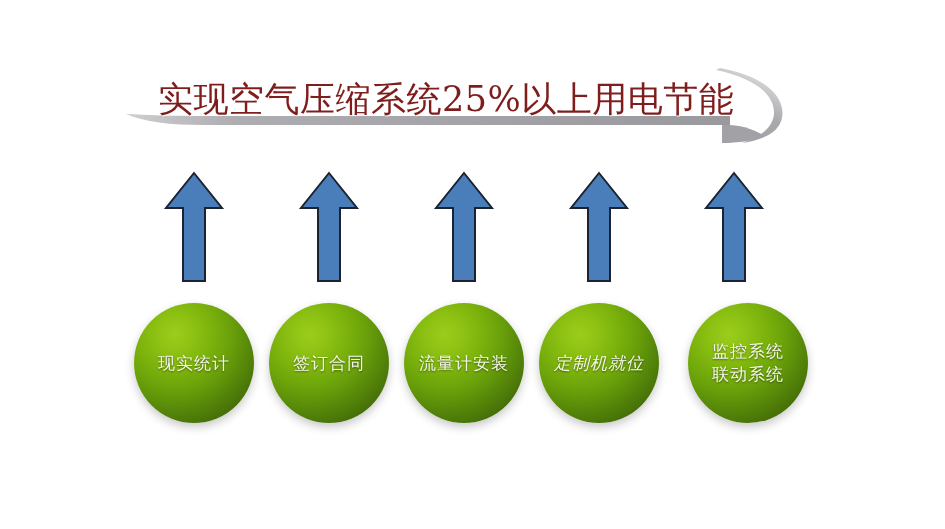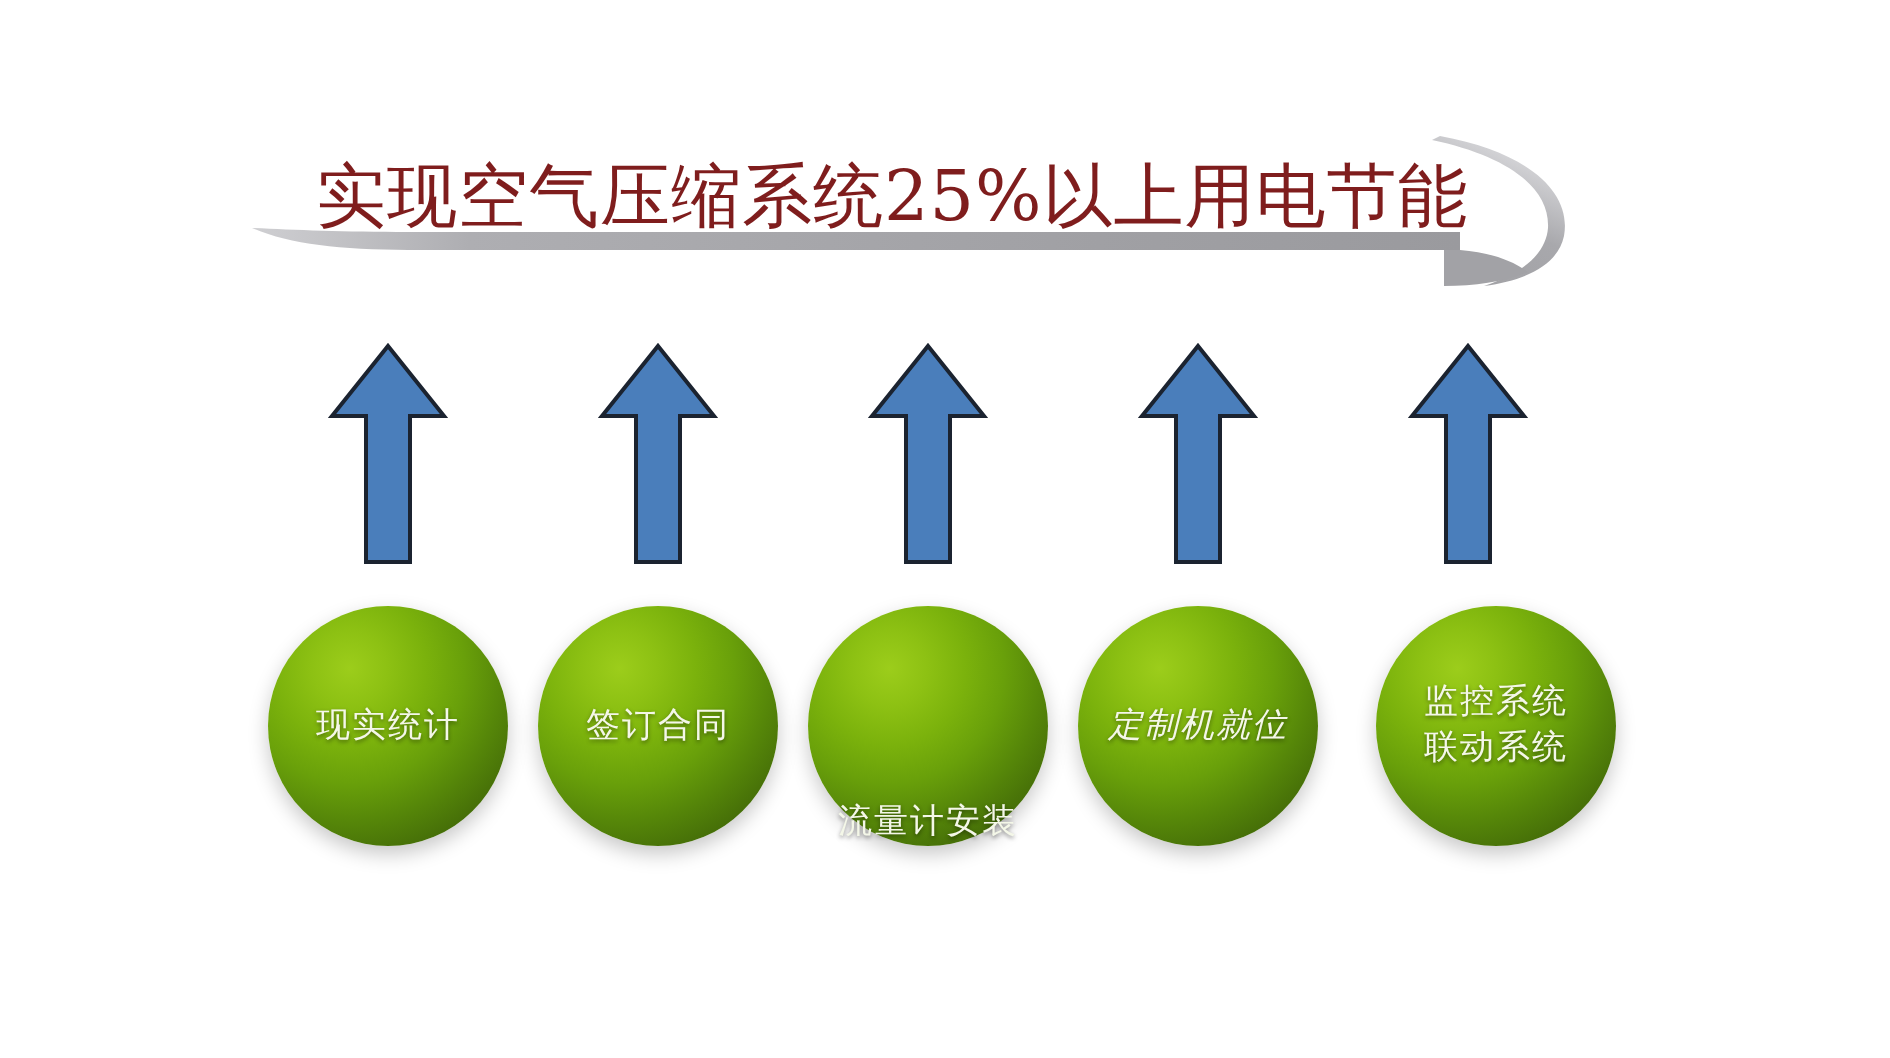--- a/index.html
+++ b/index.html
@@ -151,21 +151,21 @@
   </svg>
 
   <div class="node" style="left:134px;">
     <span class="node-label">现实统计</span>
   </div>
 
   <div class="node" style="left:269px;">
     <span class="node-label">签订合同</span>
   </div>
 
-  <div class="node" style="left:404px;align-items:flex-end;">
+  <div class="node" style="left:404px;">
     <span class="node-label">流量计安装</span>
   </div>
 
   <div class="node" style="left:539px;font-style:italic;">
     <span class="node-label">定制机就位</span>
   </div>
 
   <div class="node" style="left:688px;">
     <span class="node-label">监控系统
 联动系统</span>

